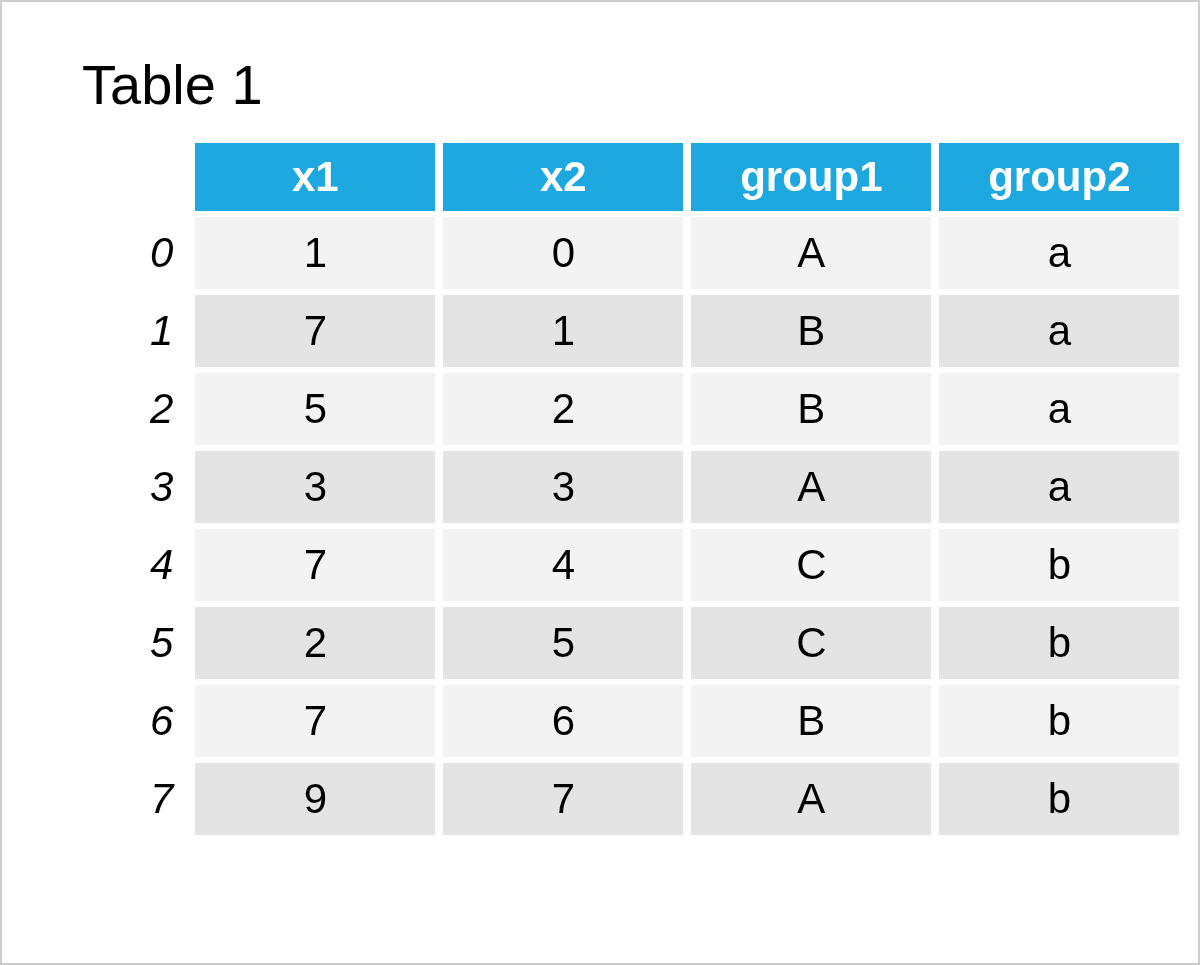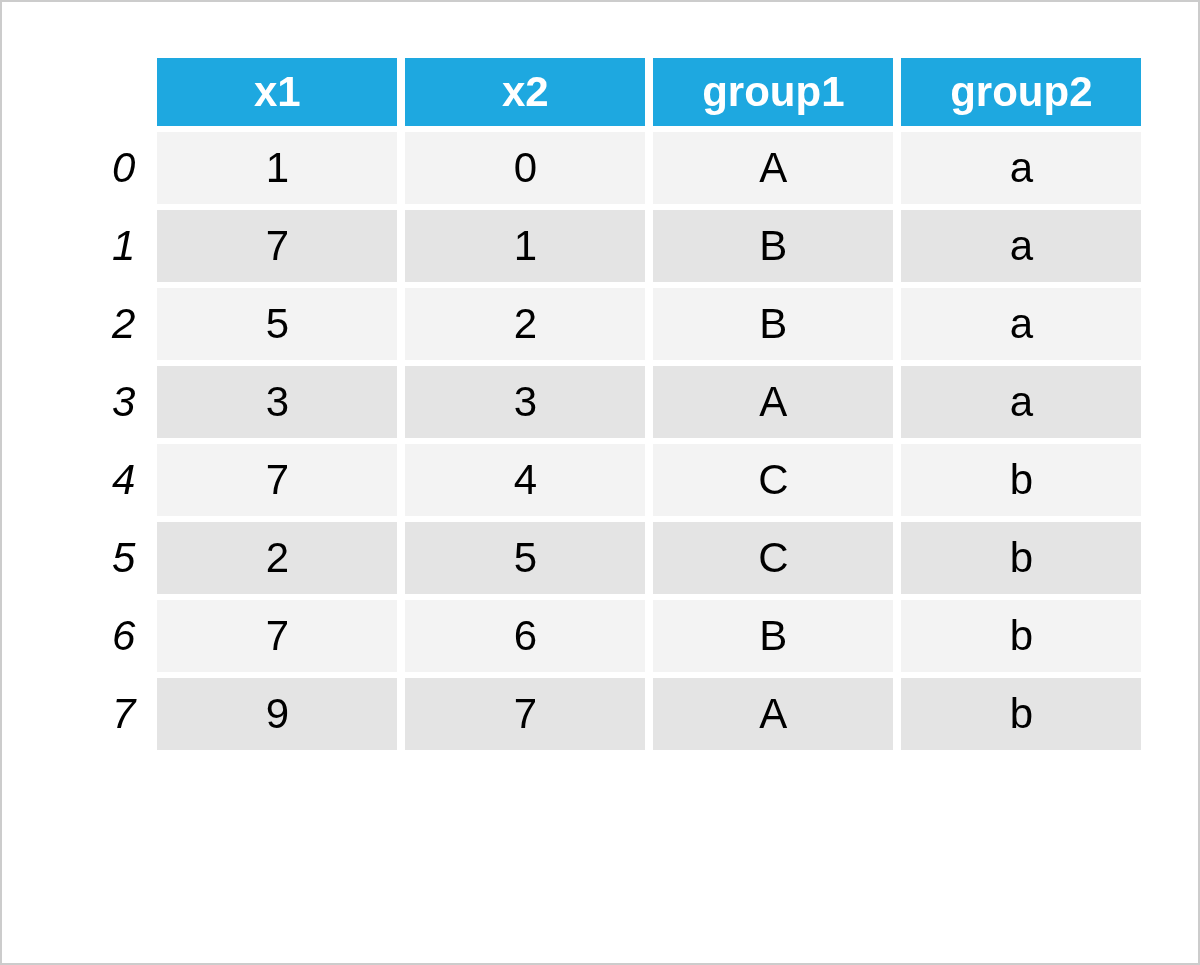--- a/index.html
+++ b/index.html
@@ -18,21 +18,21 @@
     padding: 50px 60px;
   }
   .title {
     font-size: 56px;
     font-weight: 400;
     color: #000000;
     margin: 0 0 20px 20px;
     letter-spacing: 0px;
   }
   .table-wrap {
-    margin-left: 42px;
+    margin-left: 80px;
   }
   table {
     border-collapse: separate;
     border-spacing: 8px 6px;
     font-size: 42px;
   }
   th.idx-header {
     width: 60px;
     background: transparent;
   }
@@ -61,20 +61,21 @@
     background: #f3f3f3;
   }
   tr.row-odd td.cell {
     background: #e4e4e4;
   }
 </style>
 </head>
 <body>
 
 <div class="frame">
+  <h1 class="title">Table 1</h1>
 
   <div class="table-wrap">
     <table>
       <thead>
         <tr>
           <th class="idx-header"></th>
           <th class="col-header">x1</th>
           <th class="col-header">x2</th>
           <th class="col-header">group1</th>
           <th class="col-header">group2</th>

